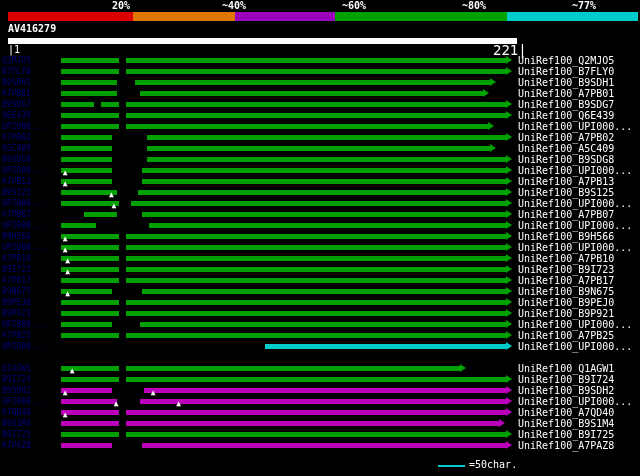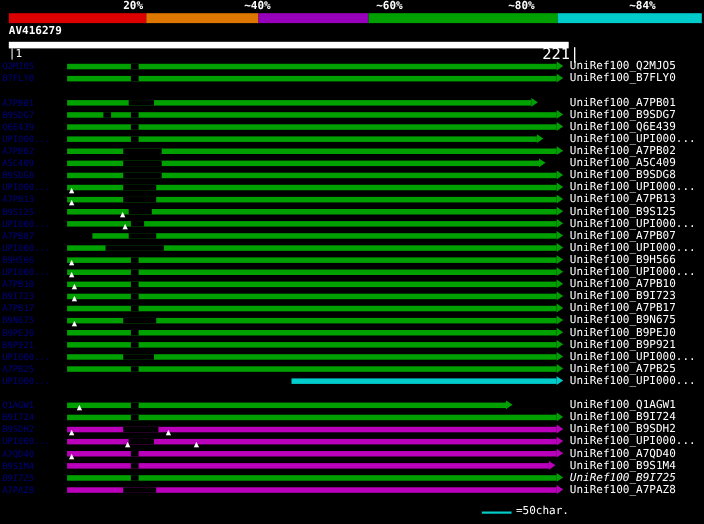--- a/index.html
+++ b/index.html
@@ -31,21 +31,21 @@
   <div id="scale">
       <div class="scale-seg" style="left: 8px; width: 125px; background: rgb(221, 0, 0);"></div>
       <div class="scale-seg" style="left: 133px; width: 102px; background: rgb(221, 119, 0);"></div>
       <div class="scale-seg" style="left: 235px; width: 100px; background: rgb(153, 0, 187);"></div>
       <div class="scale-seg" style="left: 335px; width: 172px; background: rgb(0, 160, 0);"></div>
       <div class="scale-seg" style="left: 507px; width: 131px; background: rgb(0, 204, 204);"></div>
       <span class="scale-label" style="left: 112px;">20%</span>
       <span class="scale-label" style="left: 222px;">~40%</span>
       <span class="scale-label" style="left: 342px;">~60%</span>
       <span class="scale-label" style="left: 462px;">~80%</span>
-      <span class="scale-label" style="left: 572px;">~84%</span>
+      <span class="scale-label" style="left: 572px;">~77%</span>
     </div>
 
   <div id="query-name">AV416279</div>
   <div id="query-bar"></div>
   <div id="ruler-left">|1</div>
   <div id="ruler-right">221|</div>
 
   <div id="plot">
       <div class="row" style="top: 0px;">
         <span class="lab-left">Q2MJO5</span>
@@ -56,20 +56,28 @@
         <span class="lab-right">UniRef100_Q2MJO5</span>
       </div>
       <div class="row" style="top: 11px;">
         <span class="lab-left">B7FLY0</span>
         <div class="bar" style="left: 61.2136px; width: 445.159px; background: rgb(0, 160, 0);">
           <div class="gap" style="left: 57.8409px; width: 6.94091px;"></div>
         </div>
         <div class="arrowhead" style="left: 506.373px; border-left-color: rgb(0, 160, 0);"></div>
         <span class="lab-right">UniRef100_B7FLY0</span>
       </div>
+      <div class="row" style="top: 22px;">
+        <span class="lab-left">B9SDH1</span>
+        <div class="bar" style="left: 61.2136px; width: 428.964px; background: rgb(0, 160, 0);">
+          <div class="gap" style="left: 55.5273px; width: 18.5091px;"></div>
+        </div>
+        <div class="arrowhead" style="left: 490.177px; border-left-color: rgb(0, 160, 0);"></div>
+        <span class="lab-right">UniRef100_B9SDH1</span>
+      </div>
       <div class="row" style="top: 33px;">
         <span class="lab-left">A7PB01</span>
         <div class="bar" style="left: 61.2136px; width: 422.023px; background: rgb(0, 160, 0);">
           <div class="gap" style="left: 55.5273px; width: 23.1364px;"></div>
         </div>
         <div class="arrowhead" style="left: 483.236px; border-left-color: rgb(0, 160, 0);"></div>
         <span class="lab-right">UniRef100_A7PB01</span>
       </div>
       <div class="row" style="top: 44px;">
         <span class="lab-left">B9SDG7</span>
@@ -310,21 +318,21 @@
         <span class="lab-right">UniRef100_A7QD40</span>
       </div>
       <div class="row" style="top: 363px;">
         <span class="lab-left">B9S1M4</span>
         <div class="bar" style="left: 61.2136px; width: 438.218px; background: rgb(187, 0, 187);">
           <div class="gap" style="left: 57.8409px; width: 6.94091px;"></div>
         </div>
         <div class="arrowhead" style="left: 499.432px; border-left-color: rgb(187, 0, 187);"></div>
         <span class="lab-right">UniRef100_B9S1M4</span>
       </div>
-      <div class="row" style="top: 374px; font-style: italic;">
+      <div class="row" style="top: 374px;">
         <span class="lab-left">B9I725</span>
         <div class="bar" style="left: 61.2136px; width: 445.159px; background: rgb(0, 160, 0);">
           <div class="gap" style="left: 57.8409px; width: 6.94091px;"></div>
         </div>
         <div class="arrowhead" style="left: 506.373px; border-left-color: rgb(0, 160, 0);"></div>
         <span class="lab-right">UniRef100_B9I725</span>
       </div>
       <div class="row" style="top: 385px;">
         <span class="lab-left">A7PAZ8</span>
         <div class="bar" style="left: 61.2136px; width: 445.159px; background: rgb(187, 0, 187);">

